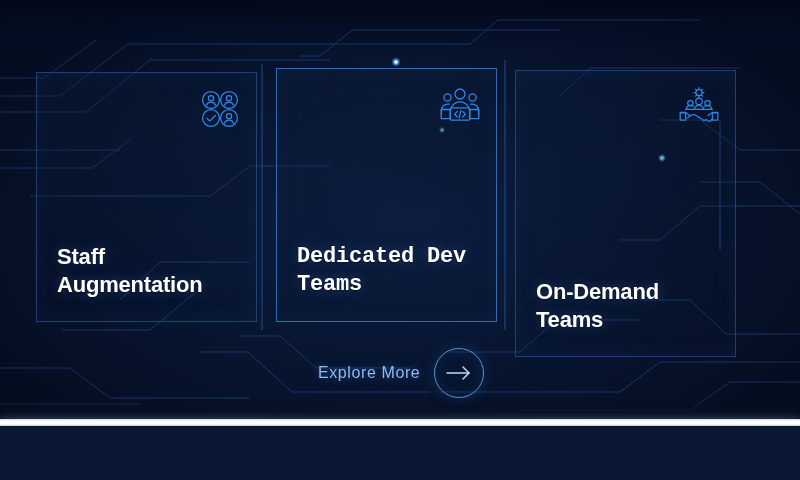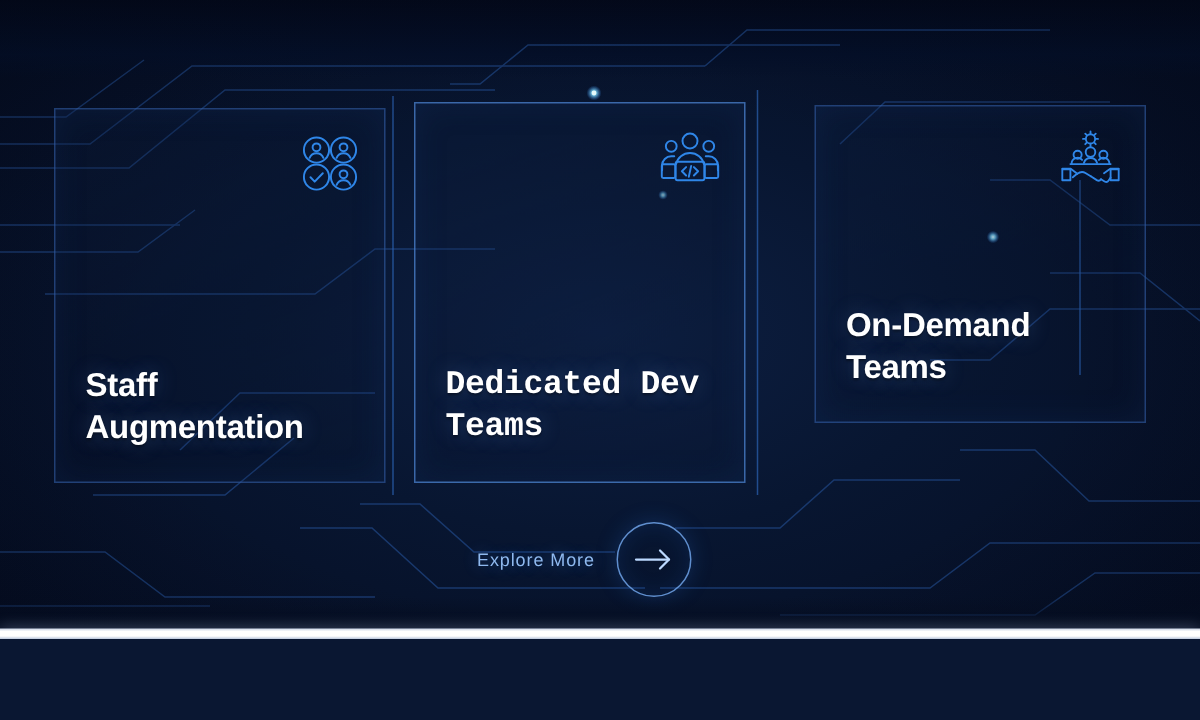--- a/index.html
+++ b/index.html
@@ -34,21 +34,21 @@
   .card-icon{position:absolute;right:14px;top:14px;width:44px;height:44px;}
   .card-icon svg{display:block;width:44px;height:44px;}
 
   .card-title{position:absolute;left:20px;right:16px;
         color:#ffffff;font-weight:700;font-size:22px;line-height:1.27;
         letter-spacing:-.2px;
         text-shadow:0 0 14px rgba(120,170,255,.30), 0 1px 2px rgba(0,0,0,.55);}
 
   
   .explore{position:absolute;display:flex;align-items:center;gap:14px;}
-  .explore-label{color:#8fb9ef;font-size:12px;letter-spacing:.6px;
+  .explore-label{color:#8fb9ef;font-size:16px;letter-spacing:.6px;
         text-shadow:0 0 10px rgba(80,150,255,.45);}
   .explore-circle{width:48px;height:48px;border-radius:50%;
         border:1px solid rgba(112,165,235,.85);
         display:flex;align-items:center;justify-content:center;
         box-shadow:0 0 14px rgba(40,110,210,.25), inset 0 0 14px rgba(30,90,180,.18);}
   .explore-circle svg{display:block;}
 
   
   .white-bar{position:absolute;left:0;width:800px;
         background:linear-gradient(180deg,#c9d3e4 0%,#ffffff 28%,#ffffff 72%,#b9c6dc 100%);
@@ -191,21 +191,21 @@
         <rect x="12.4" y="24.8" width="19.2" height="12.4" rx="1.3"></rect>
         <path d="M19.4 28.4l-2.8 2.8 2.8 2.8"></path>
         <path d="M24.6 28.4l2.8 2.8-2.8 2.8"></path>
         <path d="M22.8 27.6l-1.6 7.2"></path>
       </svg>
     </div>
 
     <div class="card-title" style="bottom:22px;">Dedicated Dev Teams</div>
   </div>
 
-  <div class="card" style="left:543px;top:70px;width:221px;height:212px;">
+  <div class="card" style="left:515px;top:70px;width:221px;height:287px;">
     <div class="glow"></div>
 
     <div class="card-icon">
       <svg viewBox="0 0 44 44" fill="none" stroke="#2f86e8" stroke-width="1.25" stroke-linecap="round" stroke-linejoin="round">
 
         <circle cx="22" cy="7.6" r="3.1"></circle>
         <path d="M22 2.6v1.4M22 11.2v1.4M17 7.6h1.4M25.6 7.6H27M18.5 4.1l1 1M25.5 4.1l-1 1M18.5 11.1l1-1M25.5 11.1l-1-1"></path>
 
         <circle cx="22" cy="16.4" r="3.2"></circle>
         <path d="M17.6 23.6a4.6 4.6 0 0 1 8.8 0"></path>

